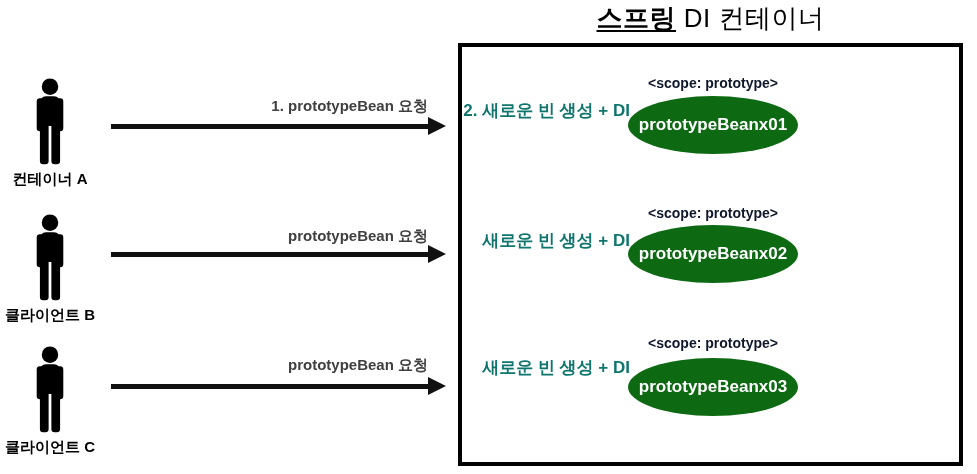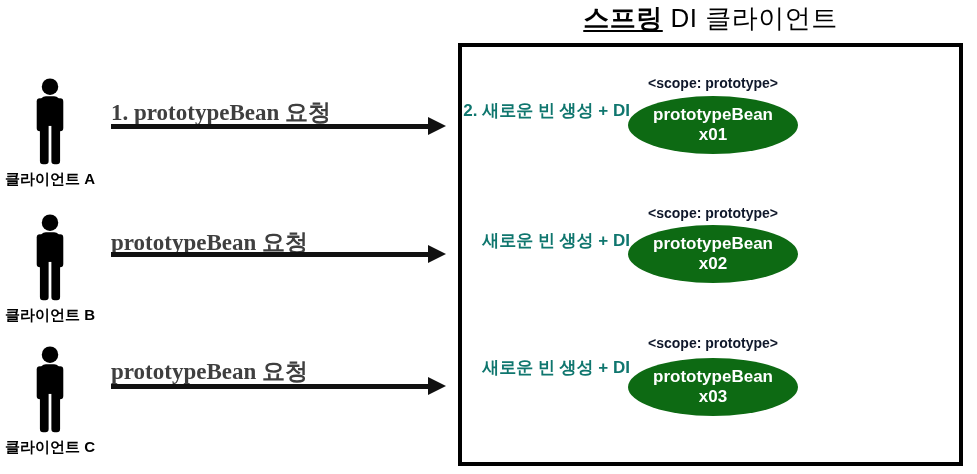--- a/index.html
+++ b/index.html
@@ -65,26 +65,25 @@
     border-top: 9px solid transparent;
     border-bottom: 9px solid transparent;
     border-left: 18px solid #111;
   }
   .arrow-line.r1 { top: 124px; } .arrow-head.r1 { top: 117px; }
   .arrow-line.r2 { top: 252px; } .arrow-head.r2 { top: 245px; }
   .arrow-line.r3 { top: 384px; } .arrow-head.r3 { top: 377px; }
   .arrow-label {
     position: absolute;
     left: 111px; width: 317px;
-    text-align: left;
-    font-size: 23px;
+    text-align: right;
+    font-size: 15px;
     font-weight: bold;
     color: #3f3f3f;
     white-space: nowrap;
-    font-family: Liberation Serif, serif;
   }
   .arrow-label.r1 { top: 97px; }
   .arrow-label.r2 { top: 227px; }
   .arrow-label.r3 { top: 356px; }
   
   .create-label {
     position: absolute;
     left: 462px; width: 168px;
     text-align: right;
     font-size: 17px;
@@ -108,54 +107,54 @@
   .scope-label.r1 { top: 75px; }
   .scope-label.r2 { top: 205px; }
   .scope-label.r3 { top: 335px; }
   
   .bean-ellipse {
     position: absolute;
     left: 628px; width: 170px; height: 58px;
     border-radius: 50%;
     background: #0d6a13;
     display: flex;
-    flex-direction: column;
+    flex-direction: row;
     align-items: center;
     justify-content: center;
     color: #ffffff;
     font-size: 17px;
     font-weight: bold;
     line-height: 20px;
   }
   .bean-ellipse.r1 { top: 96px; }
   .bean-ellipse.r2 { top: 225px; }
   .bean-ellipse.r3 { top: 358px; }
 </style>
 </head>
 <body>
 
 <div class="stage">
 
   <div class="diagram-title">
-    <span class="underlined">스프링</span><span> DI 클라이언트</span>
+    <span class="underlined">스프링</span><span> DI 컨테이너</span>
   </div>
 
   <div class="container-box"></div>
 
   <div class="client client-a">
     <svg width="44" height="92" viewBox="0 0 48 96">
       <circle cx="24" cy="9.5" r="9" fill="#000"></circle>
       <rect x="12.5" y="20" width="23" height="32" rx="7" fill="#000"></rect>
       <rect x="9.5" y="22" width="7" height="36" rx="3.5" fill="#000"></rect>
       <rect x="31.5" y="22" width="7" height="36" rx="3.5" fill="#000"></rect>
       <rect x="13" y="44" width="9.5" height="50" rx="3.5" fill="#000"></rect>
       <rect x="25.5" y="44" width="9.5" height="50" rx="3.5" fill="#000"></rect>
       <rect x="12.5" y="44" width="23" height="8" fill="#000"></rect>
     </svg>
-    <div class="client-label">클라이언트 A</div>
+    <div class="client-label">컨테이너 A</div>
   </div>
 
   <div class="client client-c">
     <svg width="44" height="92" viewBox="0 0 48 96">
       <circle cx="24" cy="9.5" r="9" fill="#000"></circle>
       <rect x="12.5" y="20" width="23" height="32" rx="7" fill="#000"></rect>
       <rect x="9.5" y="22" width="7" height="36" rx="3.5" fill="#000"></rect>
       <rect x="31.5" y="22" width="7" height="36" rx="3.5" fill="#000"></rect>
       <rect x="13" y="44" width="9.5" height="50" rx="3.5" fill="#000"></rect>
       <rect x="25.5" y="44" width="9.5" height="50" rx="3.5" fill="#000"></rect>

